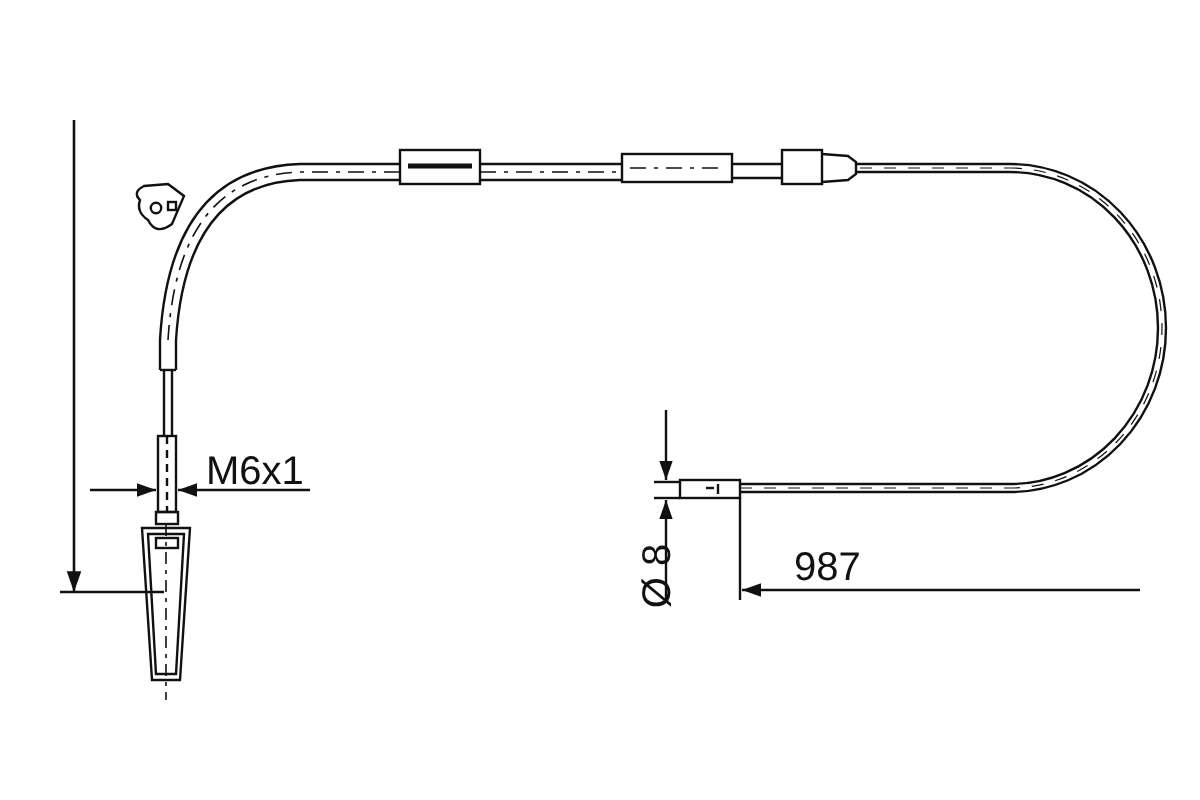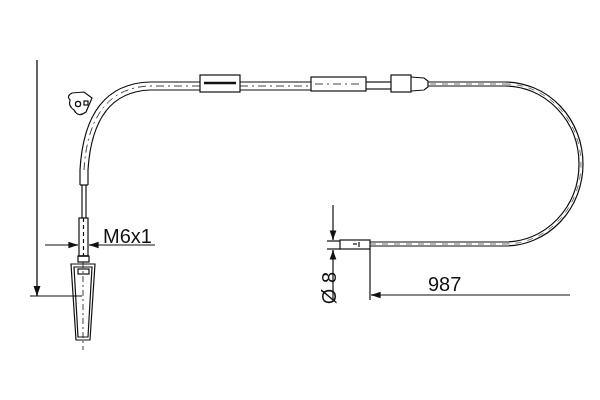--- a/index.html
+++ b/index.html
@@ -1,20 +1,20 @@
 <!DOCTYPE html>
 <html><head>
 <meta charset="utf-8">
 <style>
   html, body { margin:0; padding:0; background:#ffffff; }
   #canvas { position:relative; width:600px; height:400px; background:#ffffff; overflow:hidden; }
   svg { position:absolute; left:0; top:0; }
   .lbl { position:absolute; font-family:"Liberation Sans", sans-serif; color:#111; font-size:20px; line-height:1; }
   #lbl-thread { left:103px; top:226px; }
-  #lbl-length { left:428px; top:274px; }
+  #lbl-length { left:397px; top:274px; }
   #lbl-dia { left:309px; top:278px; transform:rotate(-90deg); transform-origin:center; width:40px; text-align:center; }
 </style>
 </head>
 <body>
 
 <div id="canvas">
 <svg width="600" height="400" viewBox="0 0 600 400">
   <defs>
     <marker id="arr" viewBox="0 0 10 10" refX="10" refY="5" markerWidth="8" markerHeight="8" orient="auto-start-reverse">
       <path d="M0,1.5 L10,5 L0,8.5 z" fill="#111"></path>

